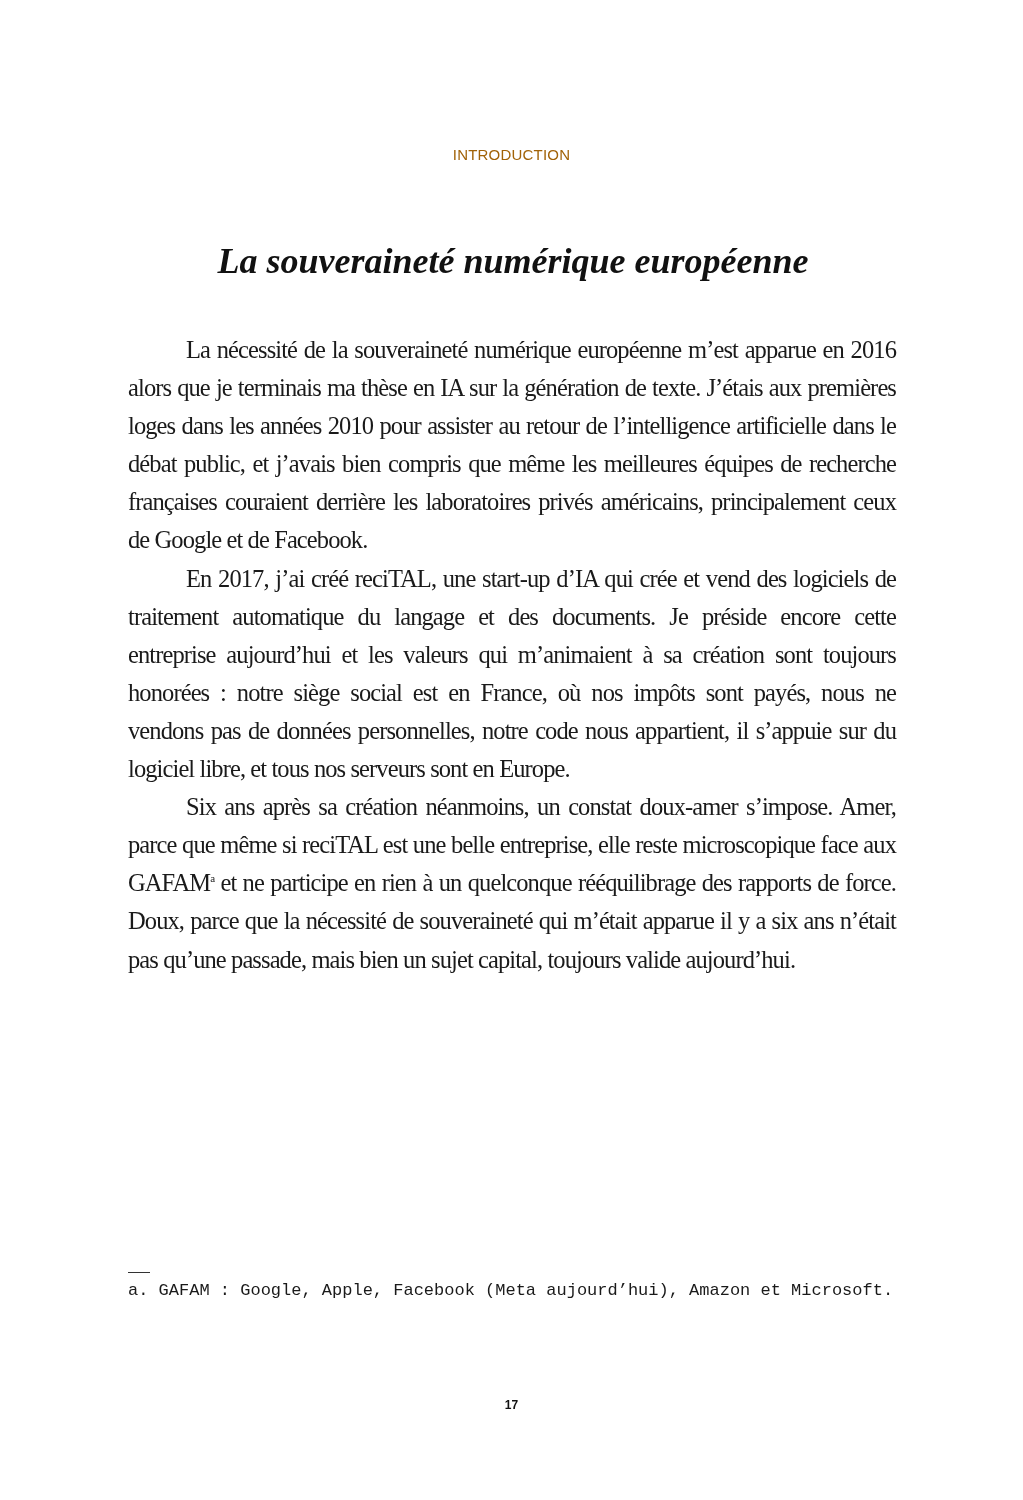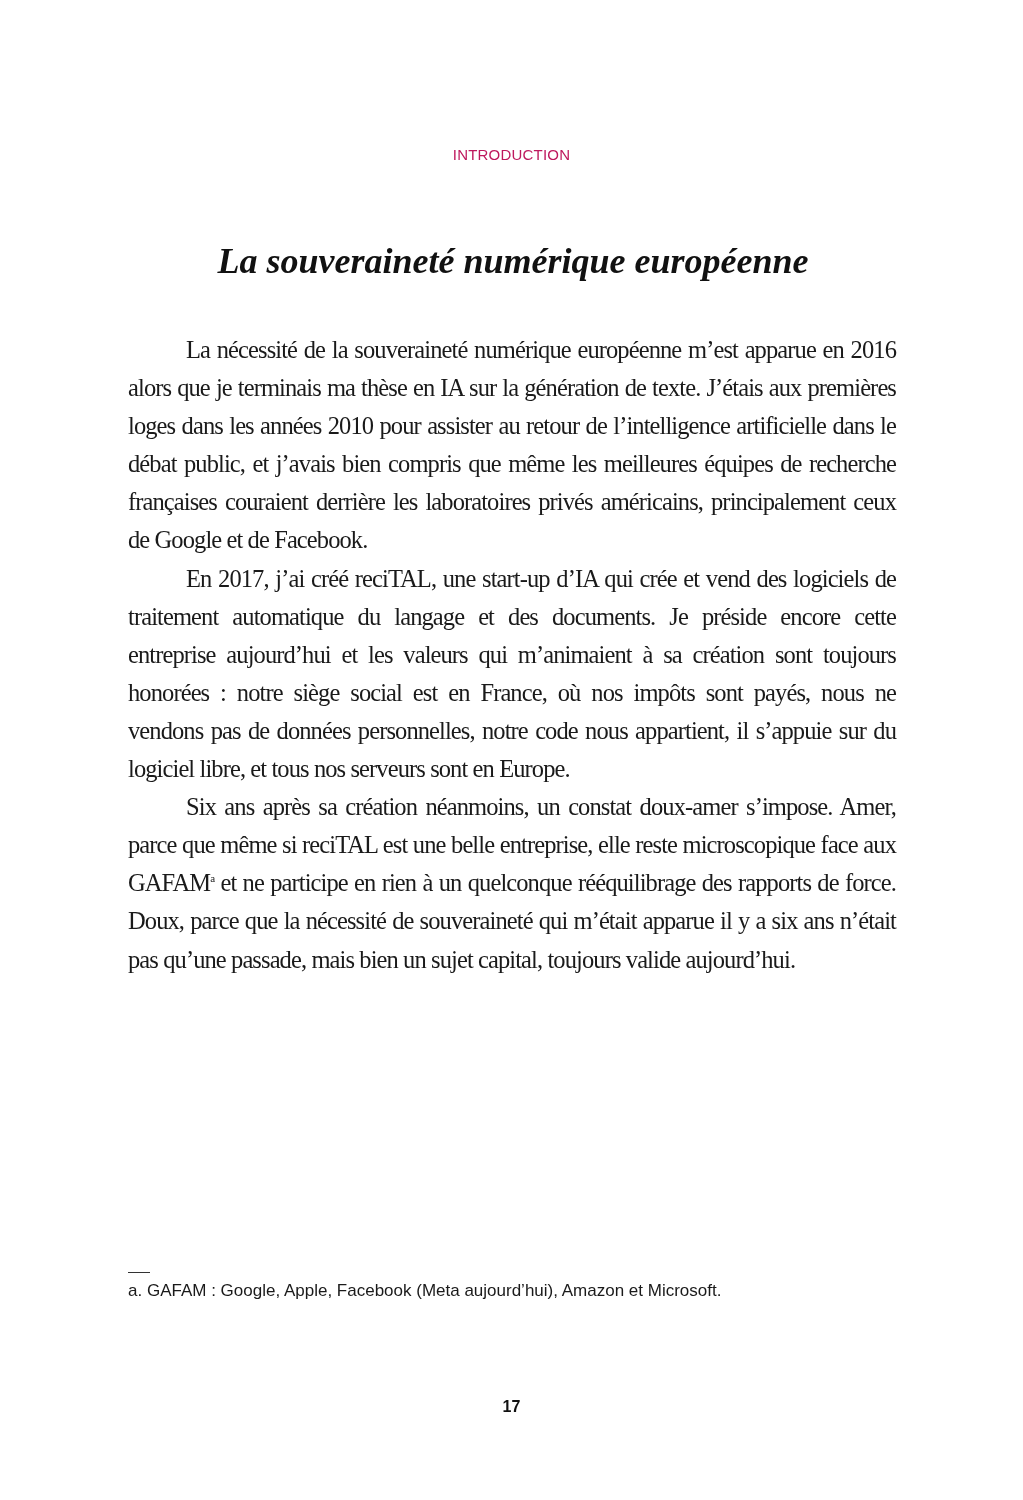--- a/index.html
+++ b/index.html
@@ -1,43 +1,43 @@
 <!DOCTYPE html>
 <html><head>
   <meta charset="utf-8">
   <style>
     html, body { margin: 0; padding: 0; background: #ffffff; }
     body { width: 1023px; height: 1500px; position: relative; overflow: hidden; color: #1a1a1a; }
     .running-head {
       position: absolute; top: 146px; left: 0; width: 1023px; text-align: center;
-      font-family: "Liberation Sans", sans-serif; font-size: 15px; letter-spacing: 0.2px; color: #be185d;
+      font-family: "Liberation Sans", sans-serif; font-size: 15px; letter-spacing: 0.2px; color: #a16207;
     }
     .chapter-title {
       position: absolute; top: 240px; left: 128px; width: 770px; text-align: center;
       font-family: "Liberation Serif", serif; font-size: 36px; font-weight: bold; margin: 0; color: #111; font-style: italic;
     }
     .body-text {
       position: absolute; top: 322px; left: 128px; width: 768px;
       font-family: Liberation Serif, serif; font-size: 24.5px; line-height: 38.1px;
       text-align: justify; color: #1a1a1a; letter-spacing: -0.9px;
       hyphens: manual;
       margin-top: 9px;
     }
     .body-text p { margin: 0; text-indent: 58px; }
     .body-text sup { font-size: 11px; vertical-align: 9px; line-height: 0; }
     .footnote-rule {
       position: absolute; top: 1272px; left: 128px; width: 22px; height: 0; border-top: 1px solid #333;
     }
     .footnote {
       position: absolute; top: 1281px; left: 128px; width: 770px;
-      font-family: Liberation Sans, sans-serif; font-size: 17px; color: #1a1a1a;
+      font-family: Liberation Mono, monospace; font-size: 17px; color: #1a1a1a;
     }
     .page-number {
       position: absolute; top: 1398px; left: 0; width: 1023px; text-align: center;
-      font-family: "Liberation Sans", sans-serif; font-size: 16px; font-weight: bold; color: #111;
+      font-family: "Liberation Sans", sans-serif; font-size: 12px; font-weight: bold; color: #111;
     }
   </style>
 </head>
 <body>
 
 <div class="running-head">INTRODUCTION</div>
 
 <h1 class="chapter-title">La souveraineté numérique européenne</h1>
 
 <div class="body-text">

